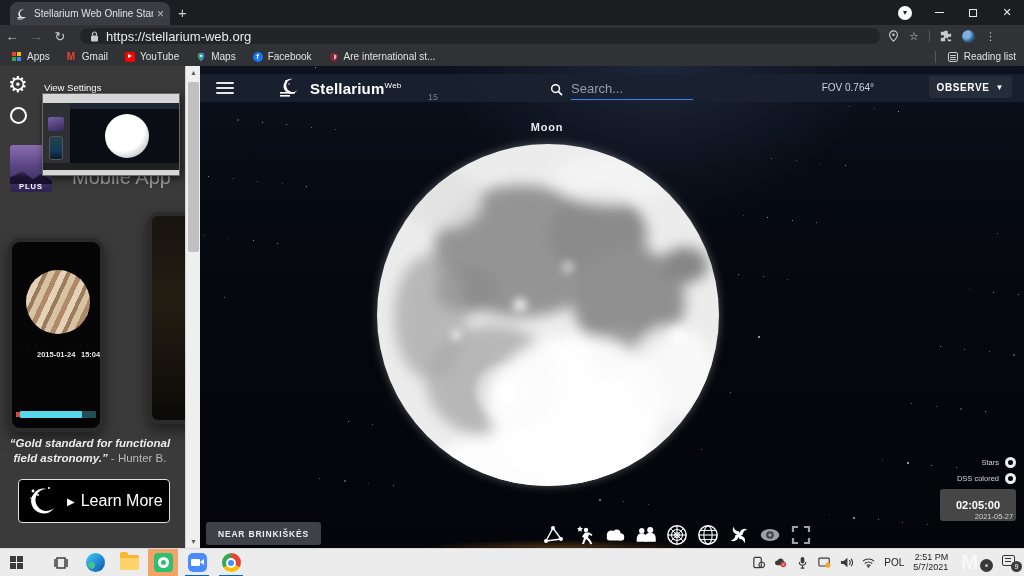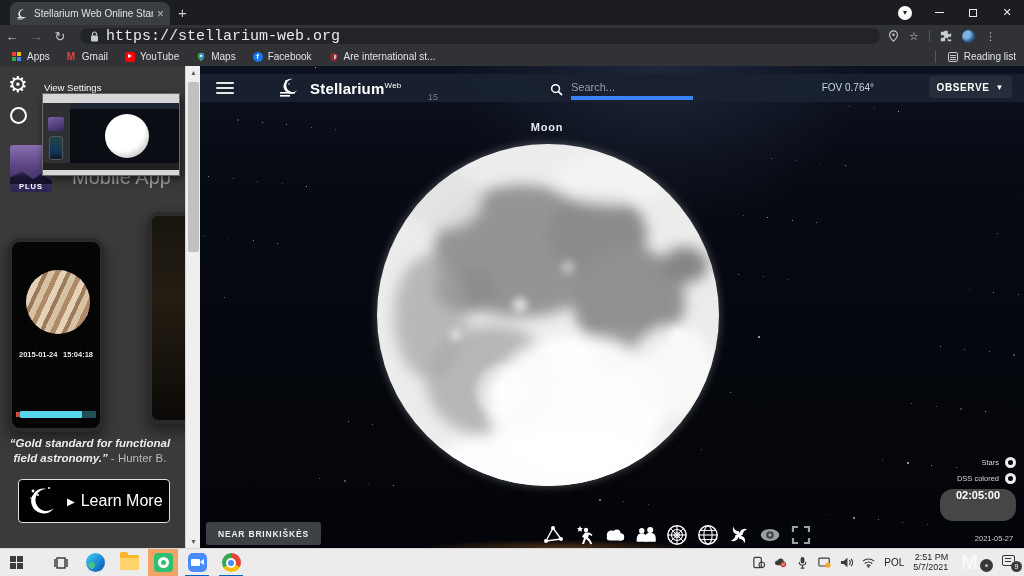--- a/index.html
+++ b/index.html
@@ -23,21 +23,21 @@
   .maxbox { width:8px; height:8px; border:1px solid #e8e8e8; }
   .minbar { width:9px; height:1px; background:#e8e8e8; }
 
   .toolbar { position:absolute; top:25px; left:0; width:1024px; height:22px; background:#303236;
     display:flex; align-items:center; }
   .navic { font-size:13px; color:#c7cacd; width:24px; text-align:center; }
   .navic.dim { color:#707377; }
   .urlpill { height:16px; flex:1; margin:0 8px; background:#222427; border-radius:8px;
     display:flex; align-items:center; padding:0 10px; max-width:800px; }
   .lock { font-size:9px; color:#c8cbce; margin-right:7px; }
-  .url { color:#e8eaed; font-size:15px;font-family:Liberation Mono, monospace; }
+  .url { color:#e8eaed; font-size:13px; }
   .tb-right { display:flex; align-items:center; gap:10px; padding-right:8px; }
   .tbi { color:#c8cbce; font-size:11px; }
   .avatar { width:13px; height:13px; border-radius:50%;
     background:radial-gradient(circle at 35% 35%, #7fb2e0 0 30%, #2b5c8a 60%, #18324d 100%); }
   .sep { width:1px; height:12px; background:#53565a; }
 
   .bookmarks { position:absolute; top:47px; left:0; width:1024px; height:19px; background:#303236;
     display:flex; align-items:center; gap:17px; padding-left:12px; font-size:10px; color:#dfe1e5; }
   .bm { display:flex; align-items:center; gap:5px; }
   .bmi { width:10px; height:10px; display:inline-block; }
@@ -59,22 +59,22 @@
   .st-header { position:absolute; top:8px; left:0; width:824px; height:28px;
     background:rgba(25,34,48,.95); display:flex; align-items:center; z-index:6; }
   .hamburger { width:18px; height:12px; margin-left:16px; display:flex; flex-direction:column;
     justify-content:space-between; }
   .hamburger div { height:2px; background:#e8e8e8; border-radius:1px; }
   .st-logo { margin-left:44px; width:24px; height:20px; }
   .brand { color:#fff; font-size:15px; font-weight:bold; margin-left:8px; letter-spacing:.2px; }
   .brand sup { font-size:8px; font-weight:normal; }
   .st-search { position:absolute; left:350px; top:5px; display:flex; align-items:center; }
   .search-ic { width:13px; height:13px; margin-right:8px; }
-  .st-search input { background:transparent; border:none; border-bottom:4px solid #3b82f6; width:122px;
-    color:#e8e8e8; font-size:11px; padding:2px 0 3px 0; outline:none; font-family:"Liberation Sans",sans-serif; }
+  .st-search input { background:transparent; border:none; border-bottom:1px solid #3b82f6; width:122px;
+    color:#e8e8e8; font-size:13px; padding:2px 0 3px 0; outline:none; font-family:"Liberation Sans",sans-serif; }
   .st-search input::placeholder { color:#959daa; }
   .fov { position:absolute; right:150px; top:8px; color:#ccd3db; font-size:10px; }
   .observe { position:absolute; right:12px; top:2px; height:22px; padding:0 8px; border-radius:3px;
     background:rgba(255,255,255,.06); color:#fff; font-size:10px; font-weight:bold; letter-spacing:.6px;
     display:flex; align-items:center; gap:6px; }
   .obs-ch { font-size:8px; }
   .az-label { position:absolute; left:228px; top:26px; color:#747c89; font-size:9px; z-index:7; }
 
   .moon-label { position:absolute; left:307px; top:55px; width:80px; text-align:center; color:#e8ebf0;
     font-size:11px; font-weight:bold; letter-spacing:.8px; z-index:3; }
@@ -86,21 +86,21 @@
     display:flex; align-items:center; z-index:4; }
 
   .sky-toolbar { position:absolute; left:342px; bottom:2px; display:flex; align-items:flex-end; gap:9px; z-index:4; }
   .sky-toolbar .tbtn { width:22px; height:22px; display:flex; align-items:center; justify-content:center; }
 
   .toggles { position:absolute; right:8px; bottom:62px; z-index:4; }
   .toggle-row { display:flex; align-items:center; justify-content:flex-end; gap:6px; height:16px; }
   .toggle-label { color:#d3d6da; font-size:7.5px; }
   .donut { width:11px; height:11px; border:3px solid #efefef; border-radius:50%; background:transparent; }
   .timebox { position:absolute; right:8px; bottom:27px; width:76px; height:32px; background:#464646;
-    border-radius:13px; display:flex; flex-direction:column; align-items:center; justify-content:flex-start; z-index:4;gap:32px; }
+    border-radius:3px; display:flex; flex-direction:column; align-items:center; justify-content:flex-end; z-index:4; }
   .time-big { color:#fff; font-size:11px; font-weight:bold; line-height:13px; }
   .time-date { color:#cfcfcf; font-size:7.5px; line-height:9px;margin-left:32px; }
 
   
   .sidepanel { position:absolute; top:66px; left:0; width:200px; height:482px; background:#3a3a3a; overflow:hidden; }
   .gear { position:absolute; left:8px; top:8px; color:#fff; font-size:22px; line-height:22px; }
   .radio-circle { position:absolute; left:10px; top:41px; width:17px; height:17px; border:2px solid #fff;
     border-radius:50%; }
   .vs-tooltip { position:absolute; left:44px; top:16px; color:#fff; font-size:9.5px; }
   .mobile-heading { position:absolute; left:72px; top:100px; color:#a3a3a3; font-size:20px; z-index:1; }
@@ -133,21 +133,21 @@
   .phone-m { left:62px; top:4px; width:100px; height:230px; border-radius:14px; overflow:hidden;
     background:radial-gradient(circle at 52% 36%, #e8f1ff 0%, #9cc4ee 9%, #3a6ea0 26%, #17324e 52%, #0a1626 78%, #081020 100%); }
   .phone-m .neb2 { position:absolute; left:30%; bottom:8%; width:46px; height:40px;
     background:radial-gradient(circle, rgba(190,220,255,.95) 0 18%, rgba(90,140,200,.5) 45%, rgba(0,0,0,0) 72%); }
   .phone-m .ptime { position:absolute; right:7px; bottom:6px; color:#fff; font-size:9px; font-weight:bold; }
   .phone-m .pplus { position:absolute; left:7px; bottom:5px; width:11px; height:11px; border:1px solid #cfd8e4;
     border-radius:50%; color:#cfd8e4; font-size:8px; line-height:11px; text-align:center; }
   .phone-l { left:8px; top:42px; width:96px; height:194px; border-radius:12px; overflow:hidden; background:#050505; }
   .jupiter { position:absolute; left:14px; top:28px; width:64px; height:64px; border-radius:50%; overflow:hidden;
     background:repeating-linear-gradient(115deg, #d8c2a4 0 6px, #b08a67 6px 11px, #e4d2b8 11px 17px, #9c7a5c 17px 21px); }
-  .pl-date { position:absolute; left:0; top:108px; width:100%; display:flex; justify-content:space-between;
+  .pl-date { position:absolute; left:18px; top:108px; width:100%; display:flex; justify-content:space-between;
     padding:0 7px; color:#e8e8e8; font-size:7.5px; font-weight:bold; }
   .pl-ticks { position:absolute; left:0; top:100px; width:100%; display:flex; justify-content:space-between;
     padding:0 9px; color:#888; font-size:5px; letter-spacing:2px; }
   .pl-bar { position:absolute; left:8px; bottom:10px; width:62px; height:7px; background:#59d7ea;
     border-radius:1px; box-shadow:14px 0 0 rgba(89,215,234,.35); }
   .pl-bar:before { content:""; position:absolute; left:-4px; top:1px; width:4px; height:5px; background:#d04a3a; }
 
   .quote { position:absolute; left:0; top:370px; width:180px; text-align:center; color:#ededed;
     font-size:11.5px; font-weight:bold; font-style:italic; line-height:15px; z-index:2; }
   .quote .attrib { color:#b9b9b9; font-weight:normal; font-style:normal; }

